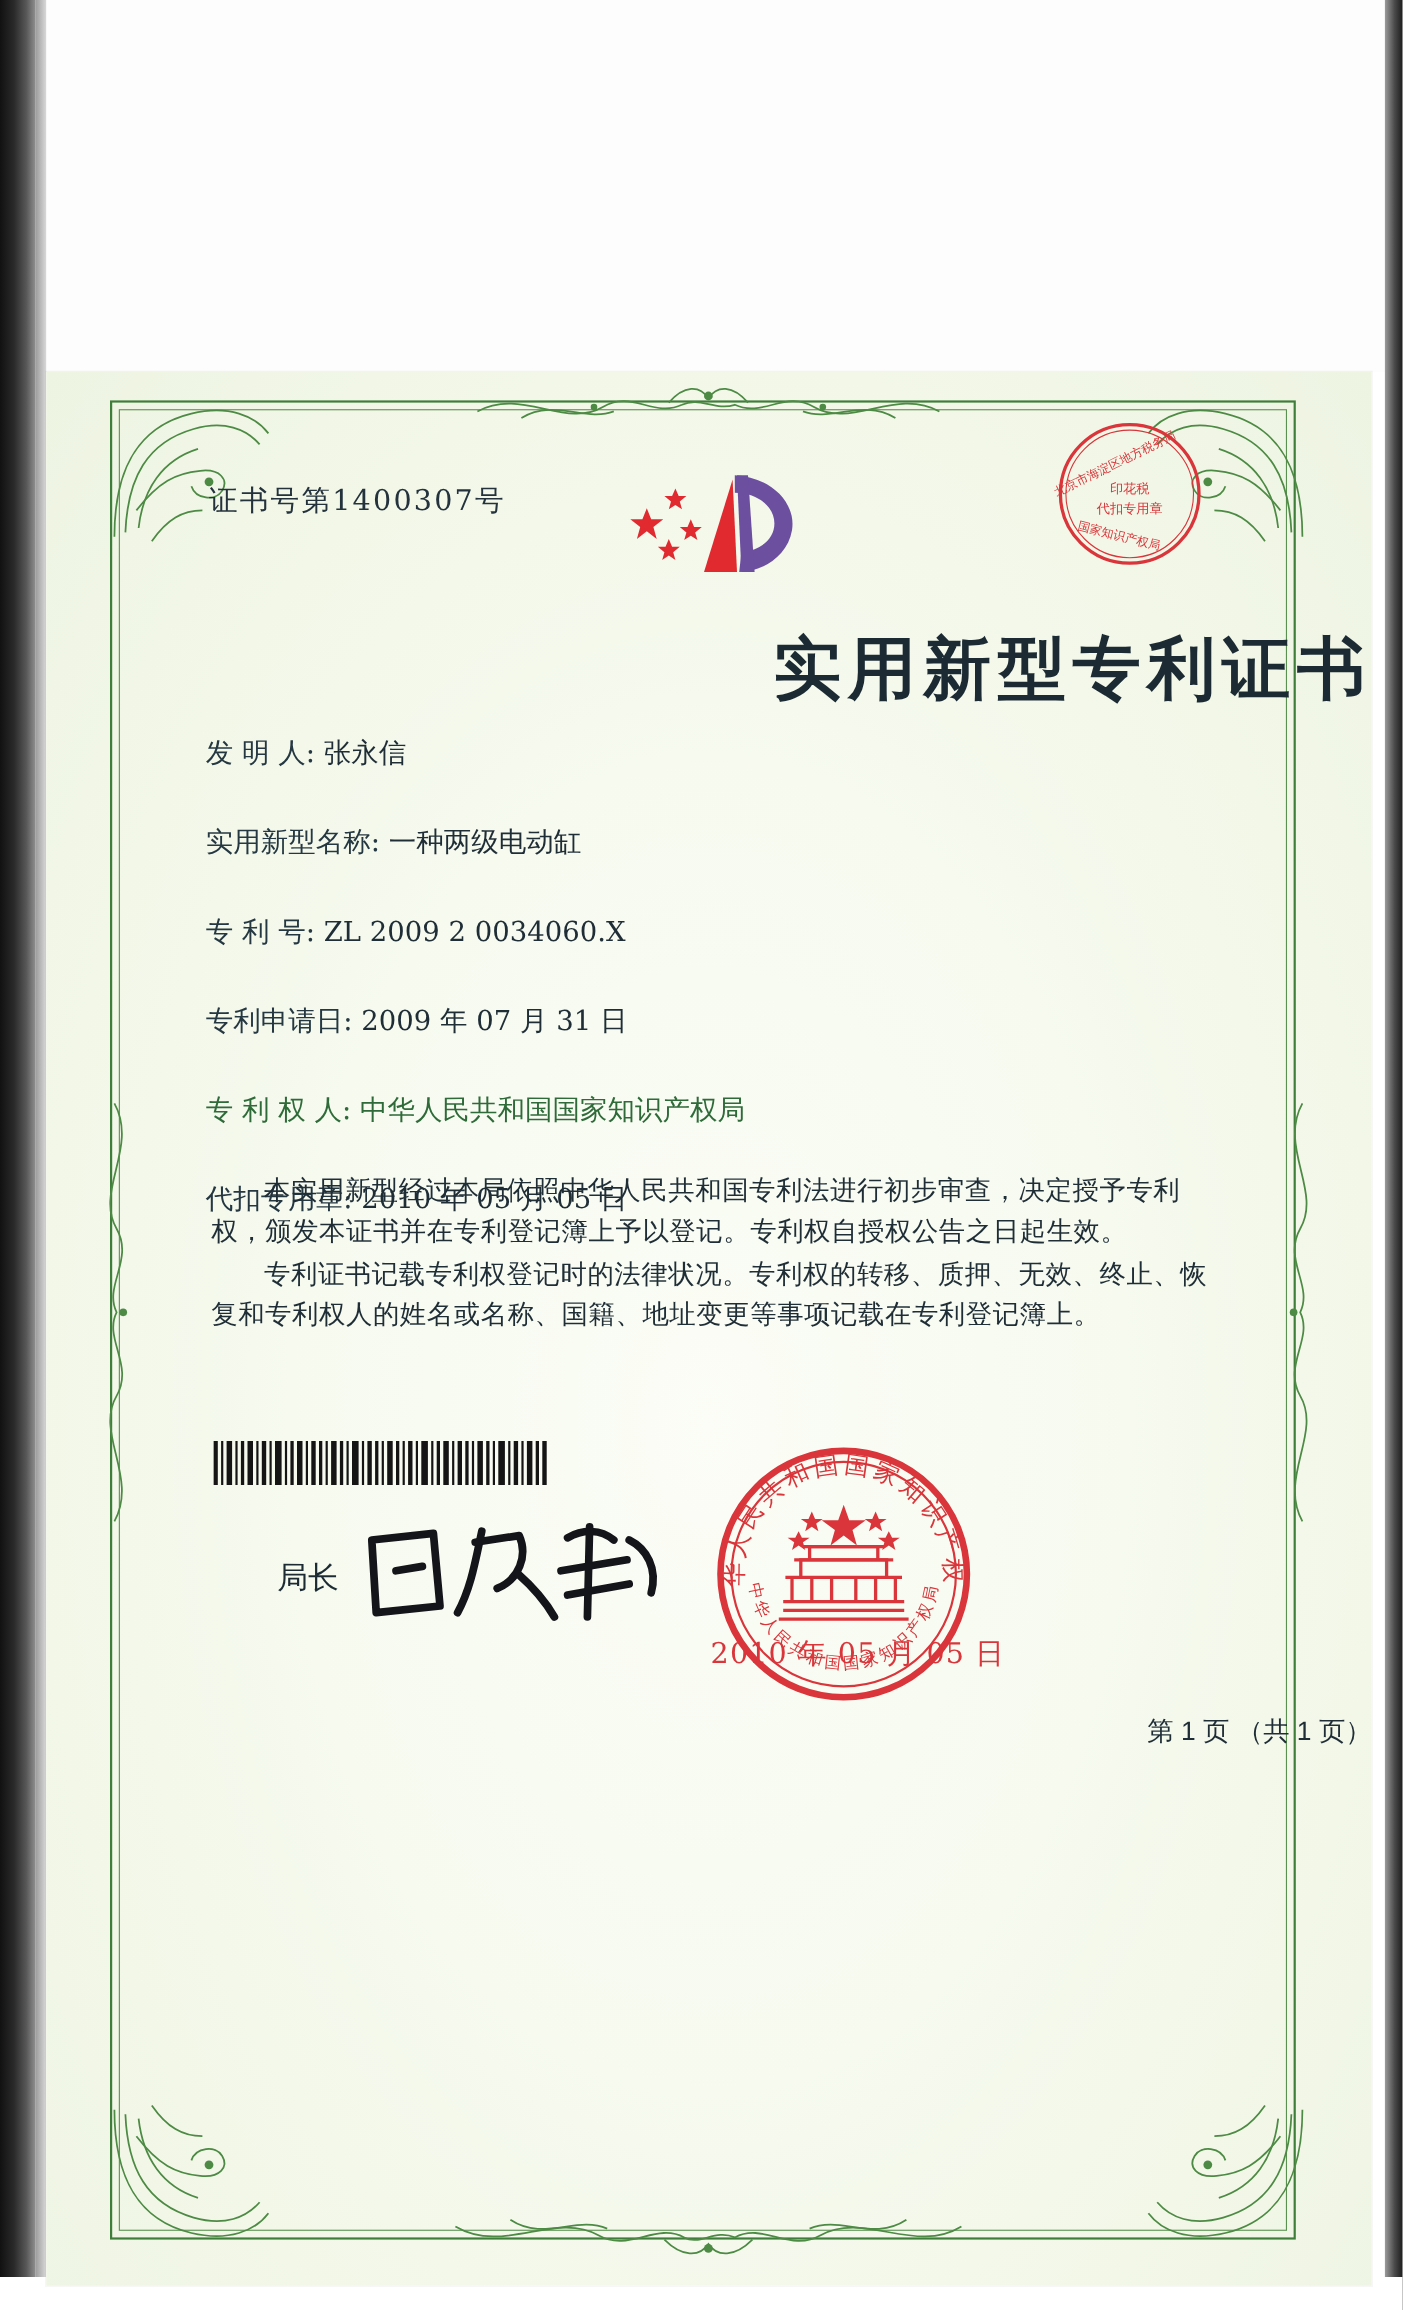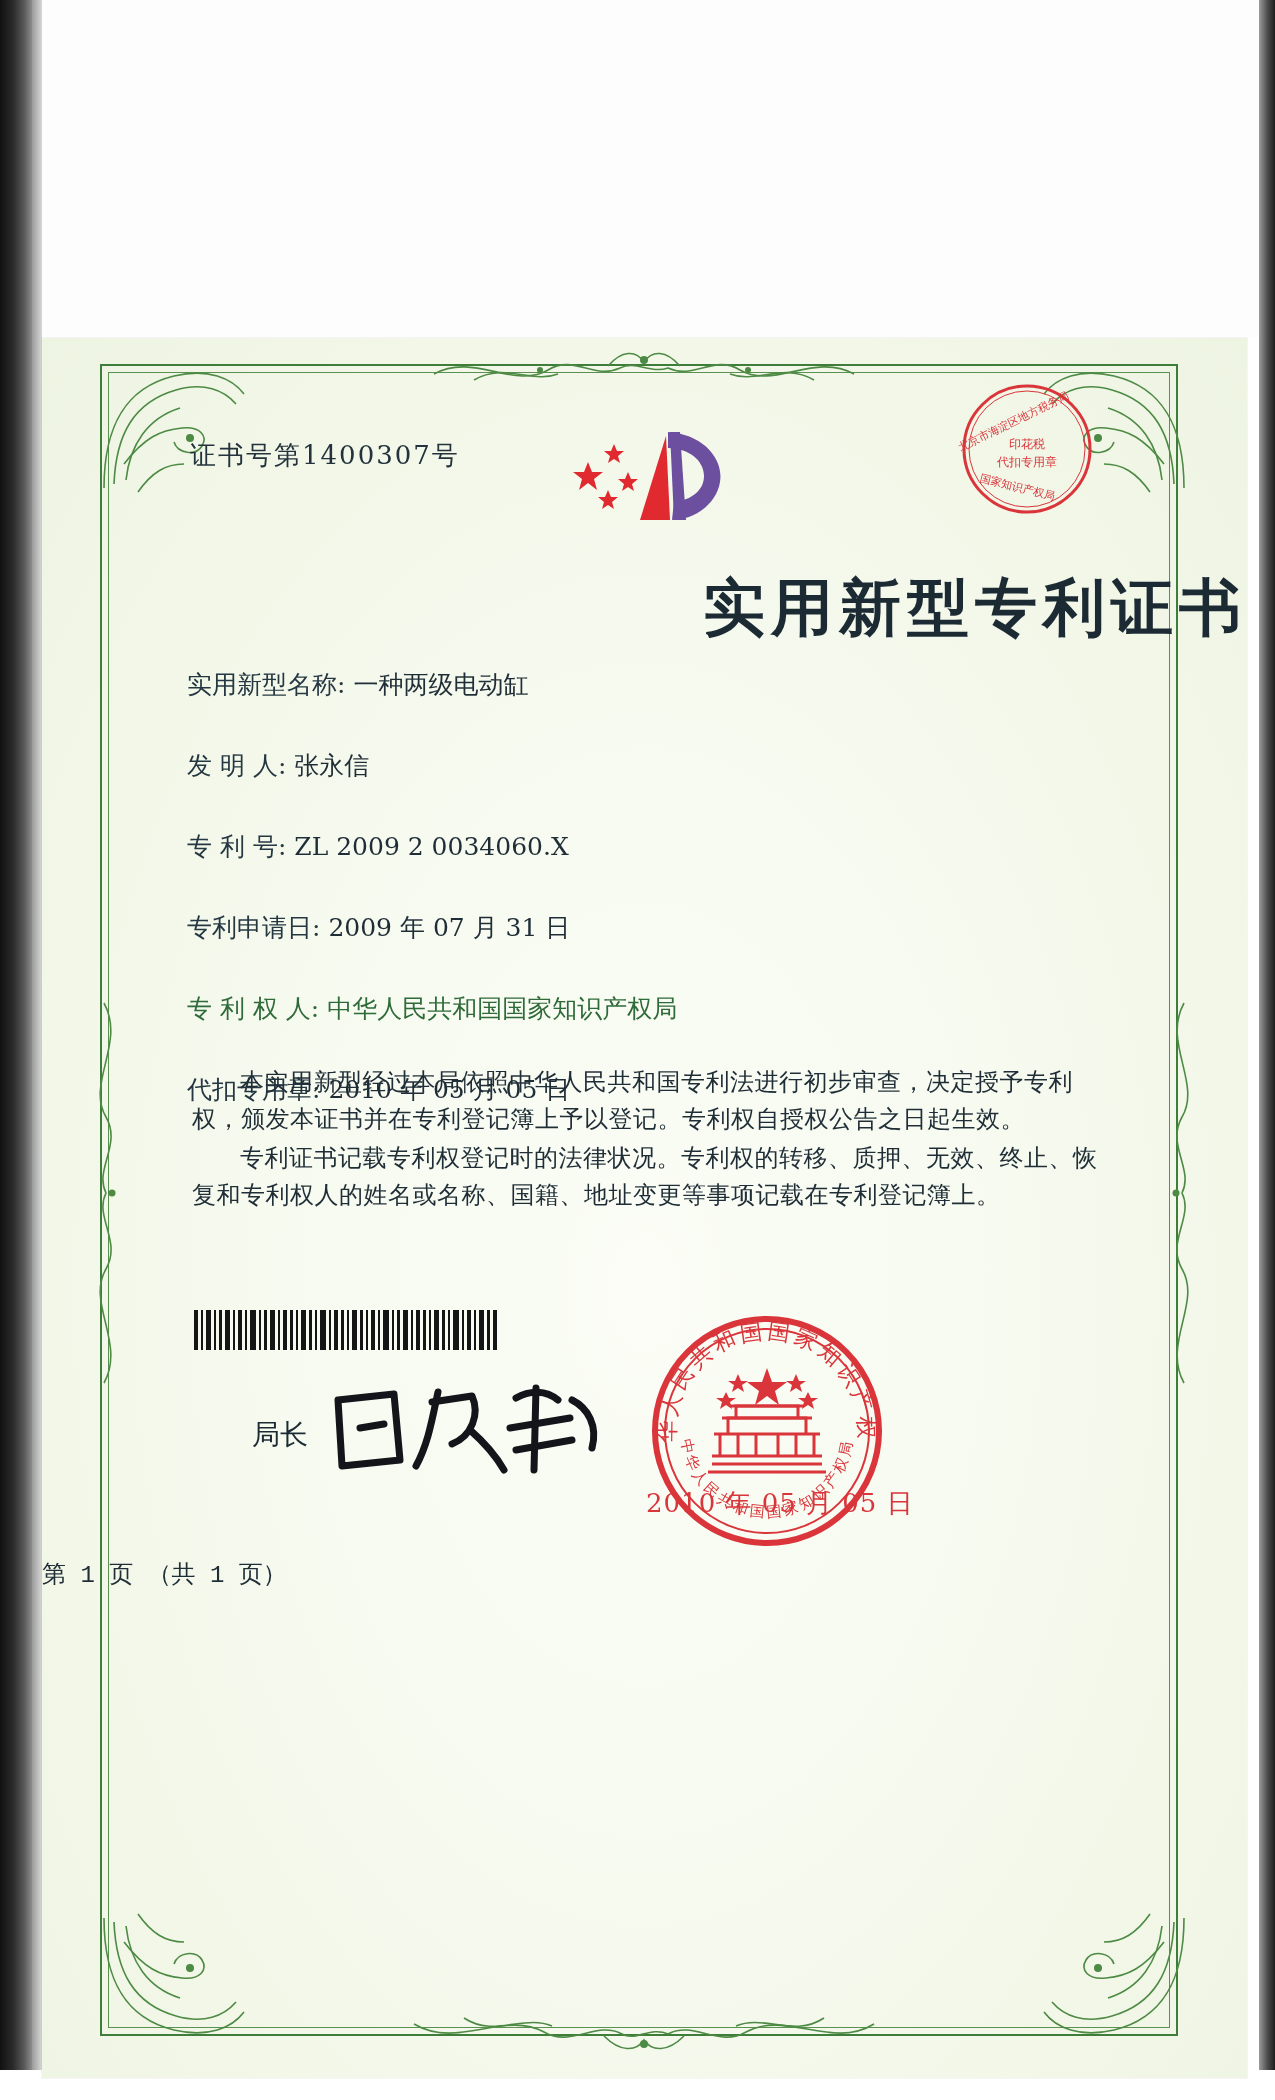--- a/index.html
+++ b/index.html
@@ -216,24 +216,24 @@
     letter-spacing: 1px;
     font-family: "DejaVu Serif", serif;
     white-space: nowrap;
   }
 
   
   .page-footer {
     position: absolute;
     left: 0; right: 0;
     top: 1220px;
-    text-align: left;
+    text-align: right;
     font-size: 24px;
     color: #1f2d36;
-    font-family: Liberation Mono, monospace;
+    font-family: Liberation Sans, sans-serif;
   }
 </style>
 </head>
 <body>
 
 <div id="scan">
 
   <div class="edge-top-band"></div>
   <div class="edge-left"></div>
   <div class="edge-left-inner"></div>
@@ -339,26 +339,26 @@
         <text x="75" y="74" font-size="12" text-anchor="middle">印花税</text>
         <text x="75" y="92" font-size="12" text-anchor="middle">代扣专用章</text>
         <text x="75" y="118" font-size="11" text-anchor="middle" transform="rotate(14 75 75)">国家知识产权局</text>
       </g>
     </svg>
 
     <div class="cert-title">实用新型专利证书</div>
 
     <div class="fields">
       <div class="field-row">
+        <span class="lab">发    明    人:</span>
+        <span class="val">张永信</span>
+      </div>
+      <div class="field-row">
         <span class="lab">实用新型名称:</span>
         <span class="val">一种两级电动缸</span>
-      </div>
-      <div class="field-row">
-        <span class="lab">发    明    人:</span>
-        <span class="val">张永信</span>
       </div>
       <div class="field-row">
         <span class="lab">专    利    号:</span>
         <span class="val">ZL 2009 2 0034060.X</span>
       </div>
       <div class="field-row">
         <span class="lab">专利申请日:</span>
         <span class="val">2009 年 07 月 31 日</span>
       </div>
       <div class="field-row green">

